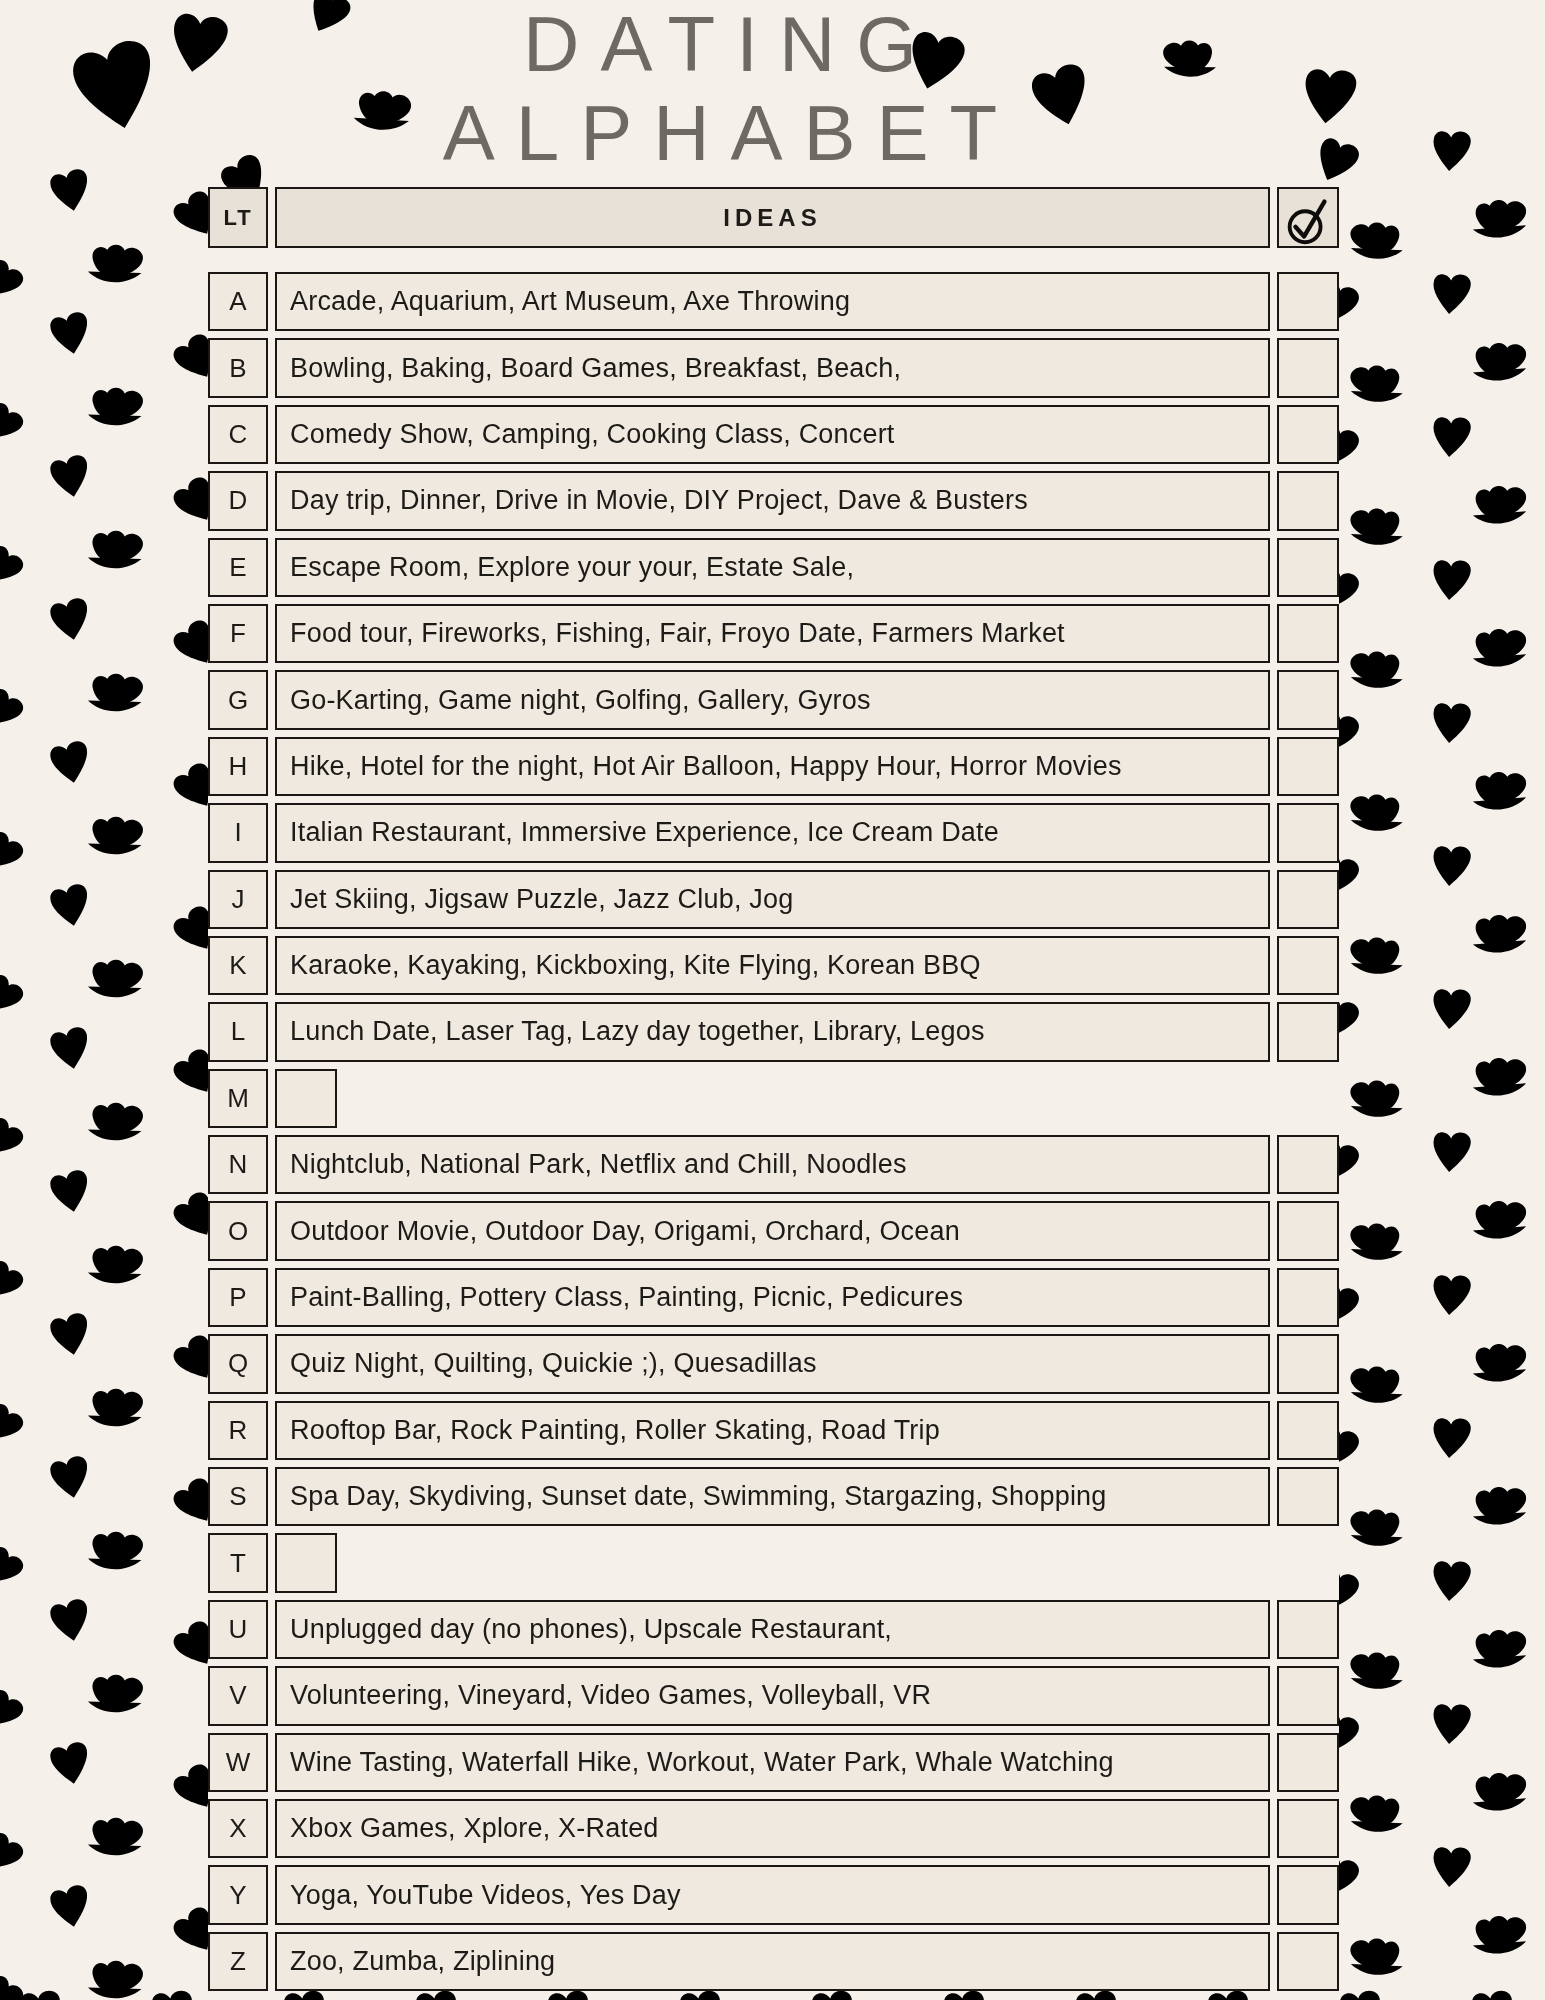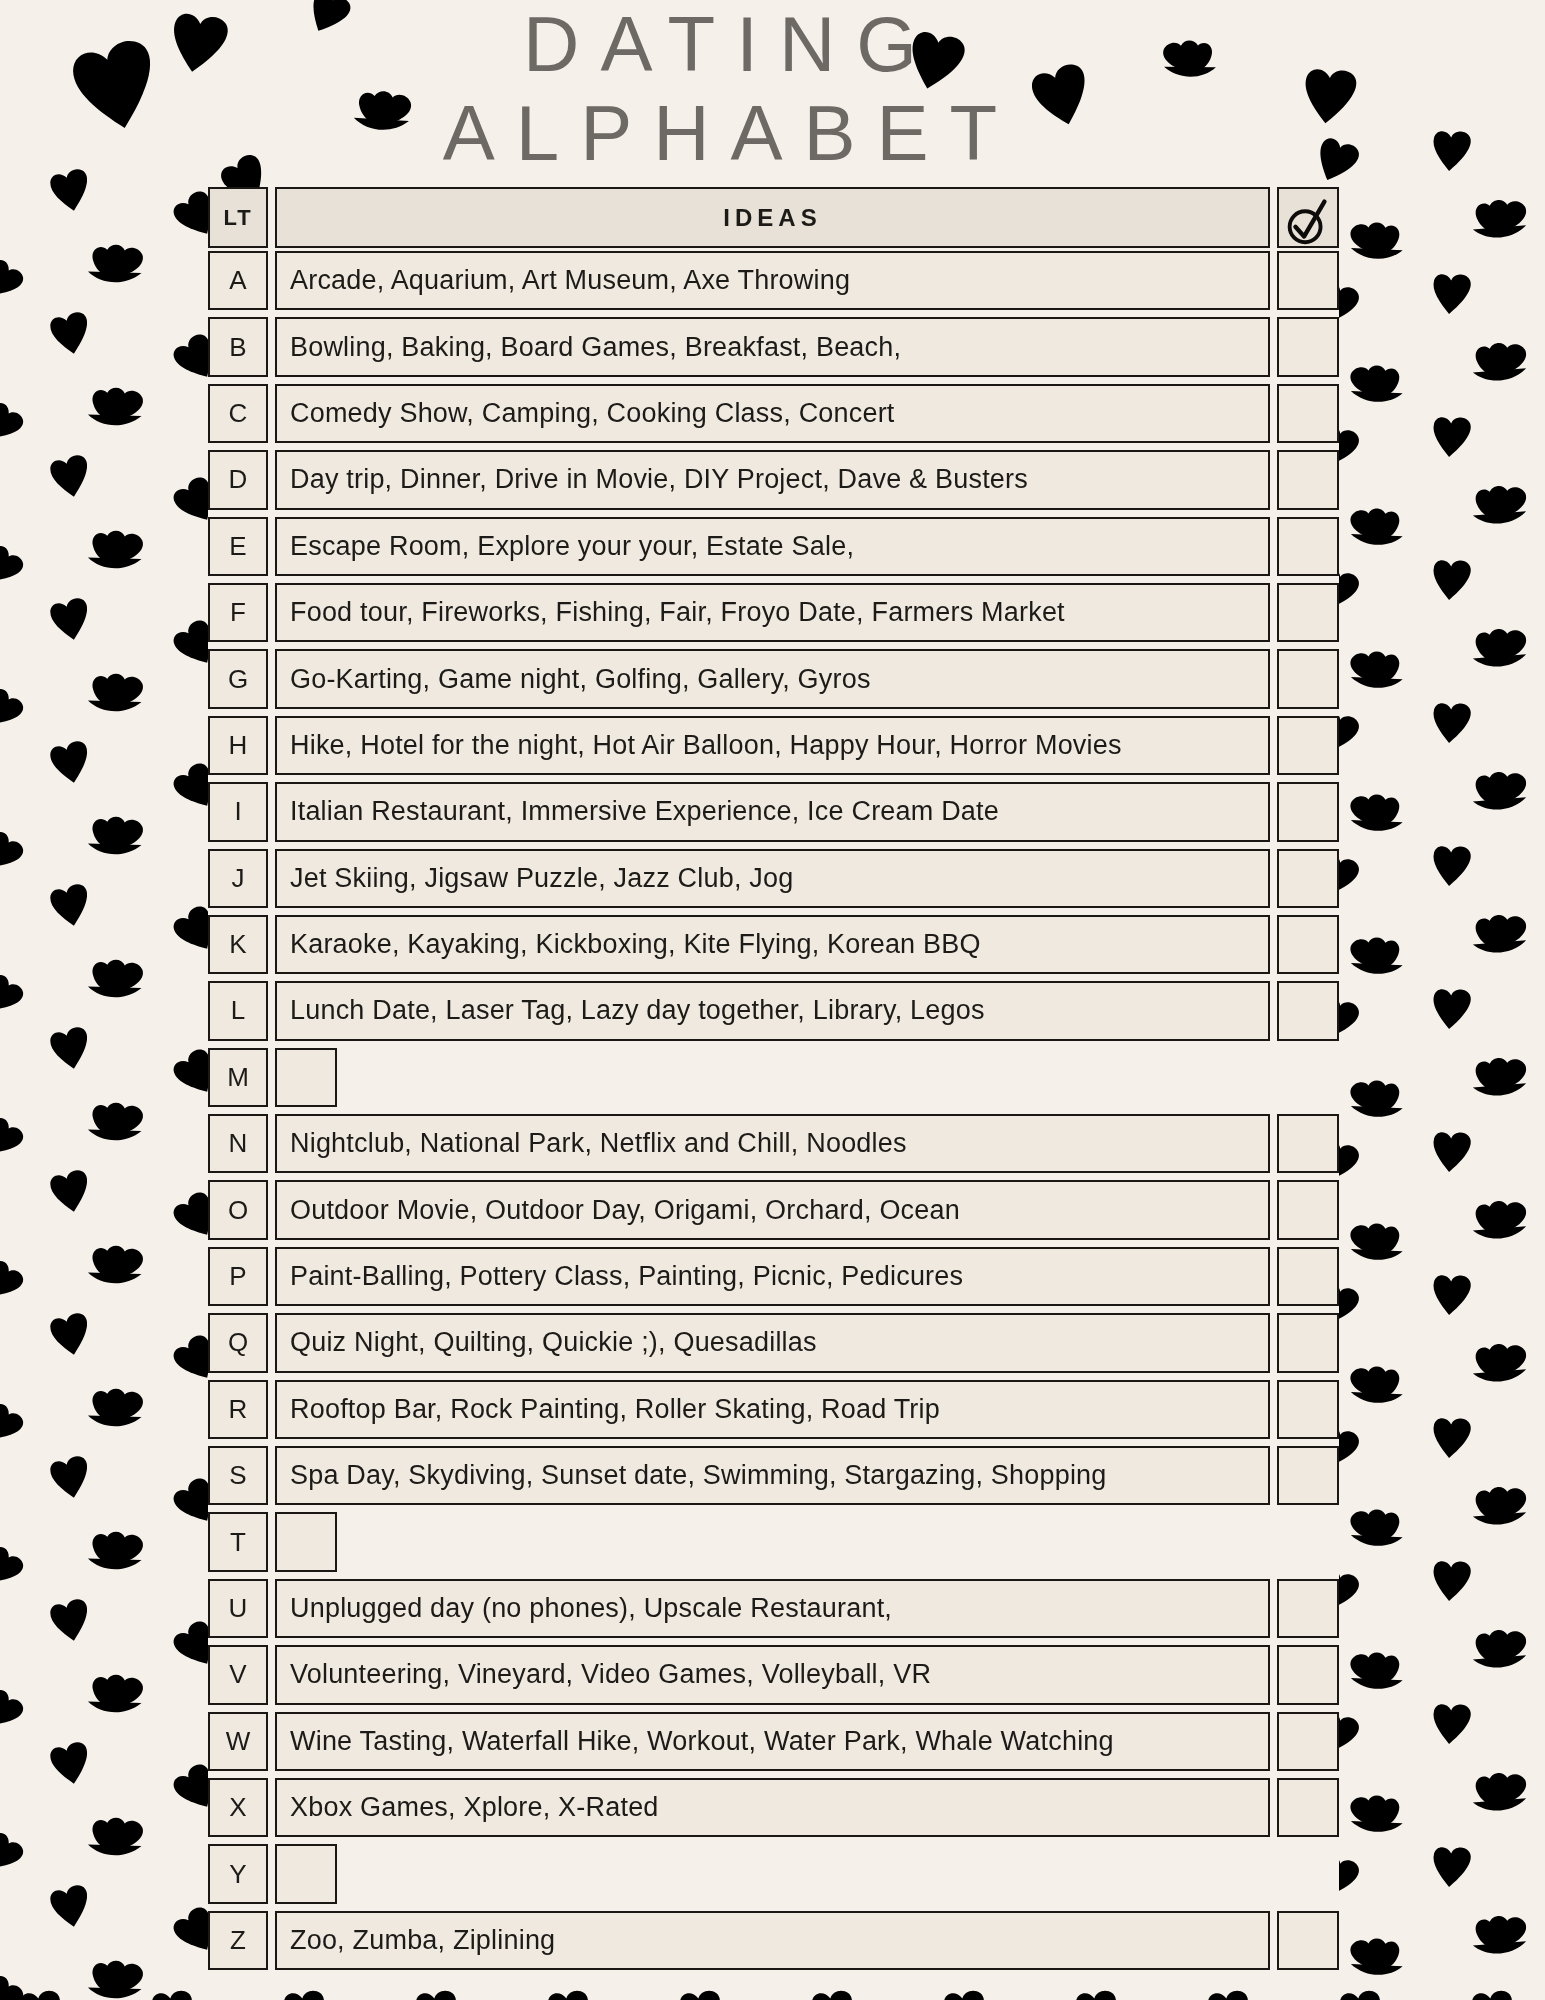--- a/index.html
+++ b/index.html
@@ -22,21 +22,21 @@
     text-align:center; color:var(--title);
     font-size:78px; line-height:89px; letter-spacing:21px; font-weight:400;
   }
   #title span{display:block; white-space:nowrap;}
   
   #table-block{
     position:absolute; left:208px; top:187px; width:1131px; height:1796px;
     z-index:2; background:var(--page-bg);
   }
   .t-row{display:flex; height:59.4px; margin-bottom:7px;}
-  .t-row.header{height:61px; margin-bottom:3px;}
+  .t-row.header{height:61px; margin-bottom:24px;}
   .cell{
     box-sizing:border-box; border:2px solid var(--border);
     background:var(--cell-bg); color:var(--text);
     display:flex; align-items:center;
   }
   .c-letter{width:60px; margin-right:7px; justify-content:center; font-size:26px;}
   .c-ideas{flex:1; margin-right:7px; padding:0 13px; font-size:27px; letter-spacing:.2px; white-space:nowrap; overflow:hidden;}
   .c-check{width:62px; justify-content:center;}
   .header .cell{background:var(--header-bg); font-weight:bold;}
   .header .c-letter{font-size:22px; letter-spacing:2px;}
@@ -847,20 +847,21 @@
   </div>
 
   <div class="t-row">
     <div class="cell c-letter">X</div>
     <div class="cell c-ideas">Xbox Games, Xplore, X-Rated</div>
     <div class="cell c-check"></div>
   </div>
 
   <div class="t-row">
     <div class="cell c-letter">Y</div>
+    <div class="cell c-ideas">Yoga, YouTube Videos, Yes Day</div>
     <div class="cell c-check"></div>
   </div>
 
   <div class="t-row">
     <div class="cell c-letter">Z</div>
     <div class="cell c-ideas">Zoo, Zumba, Ziplining</div>
     <div class="cell c-check"></div>
   </div>
 </div>
 </div>

